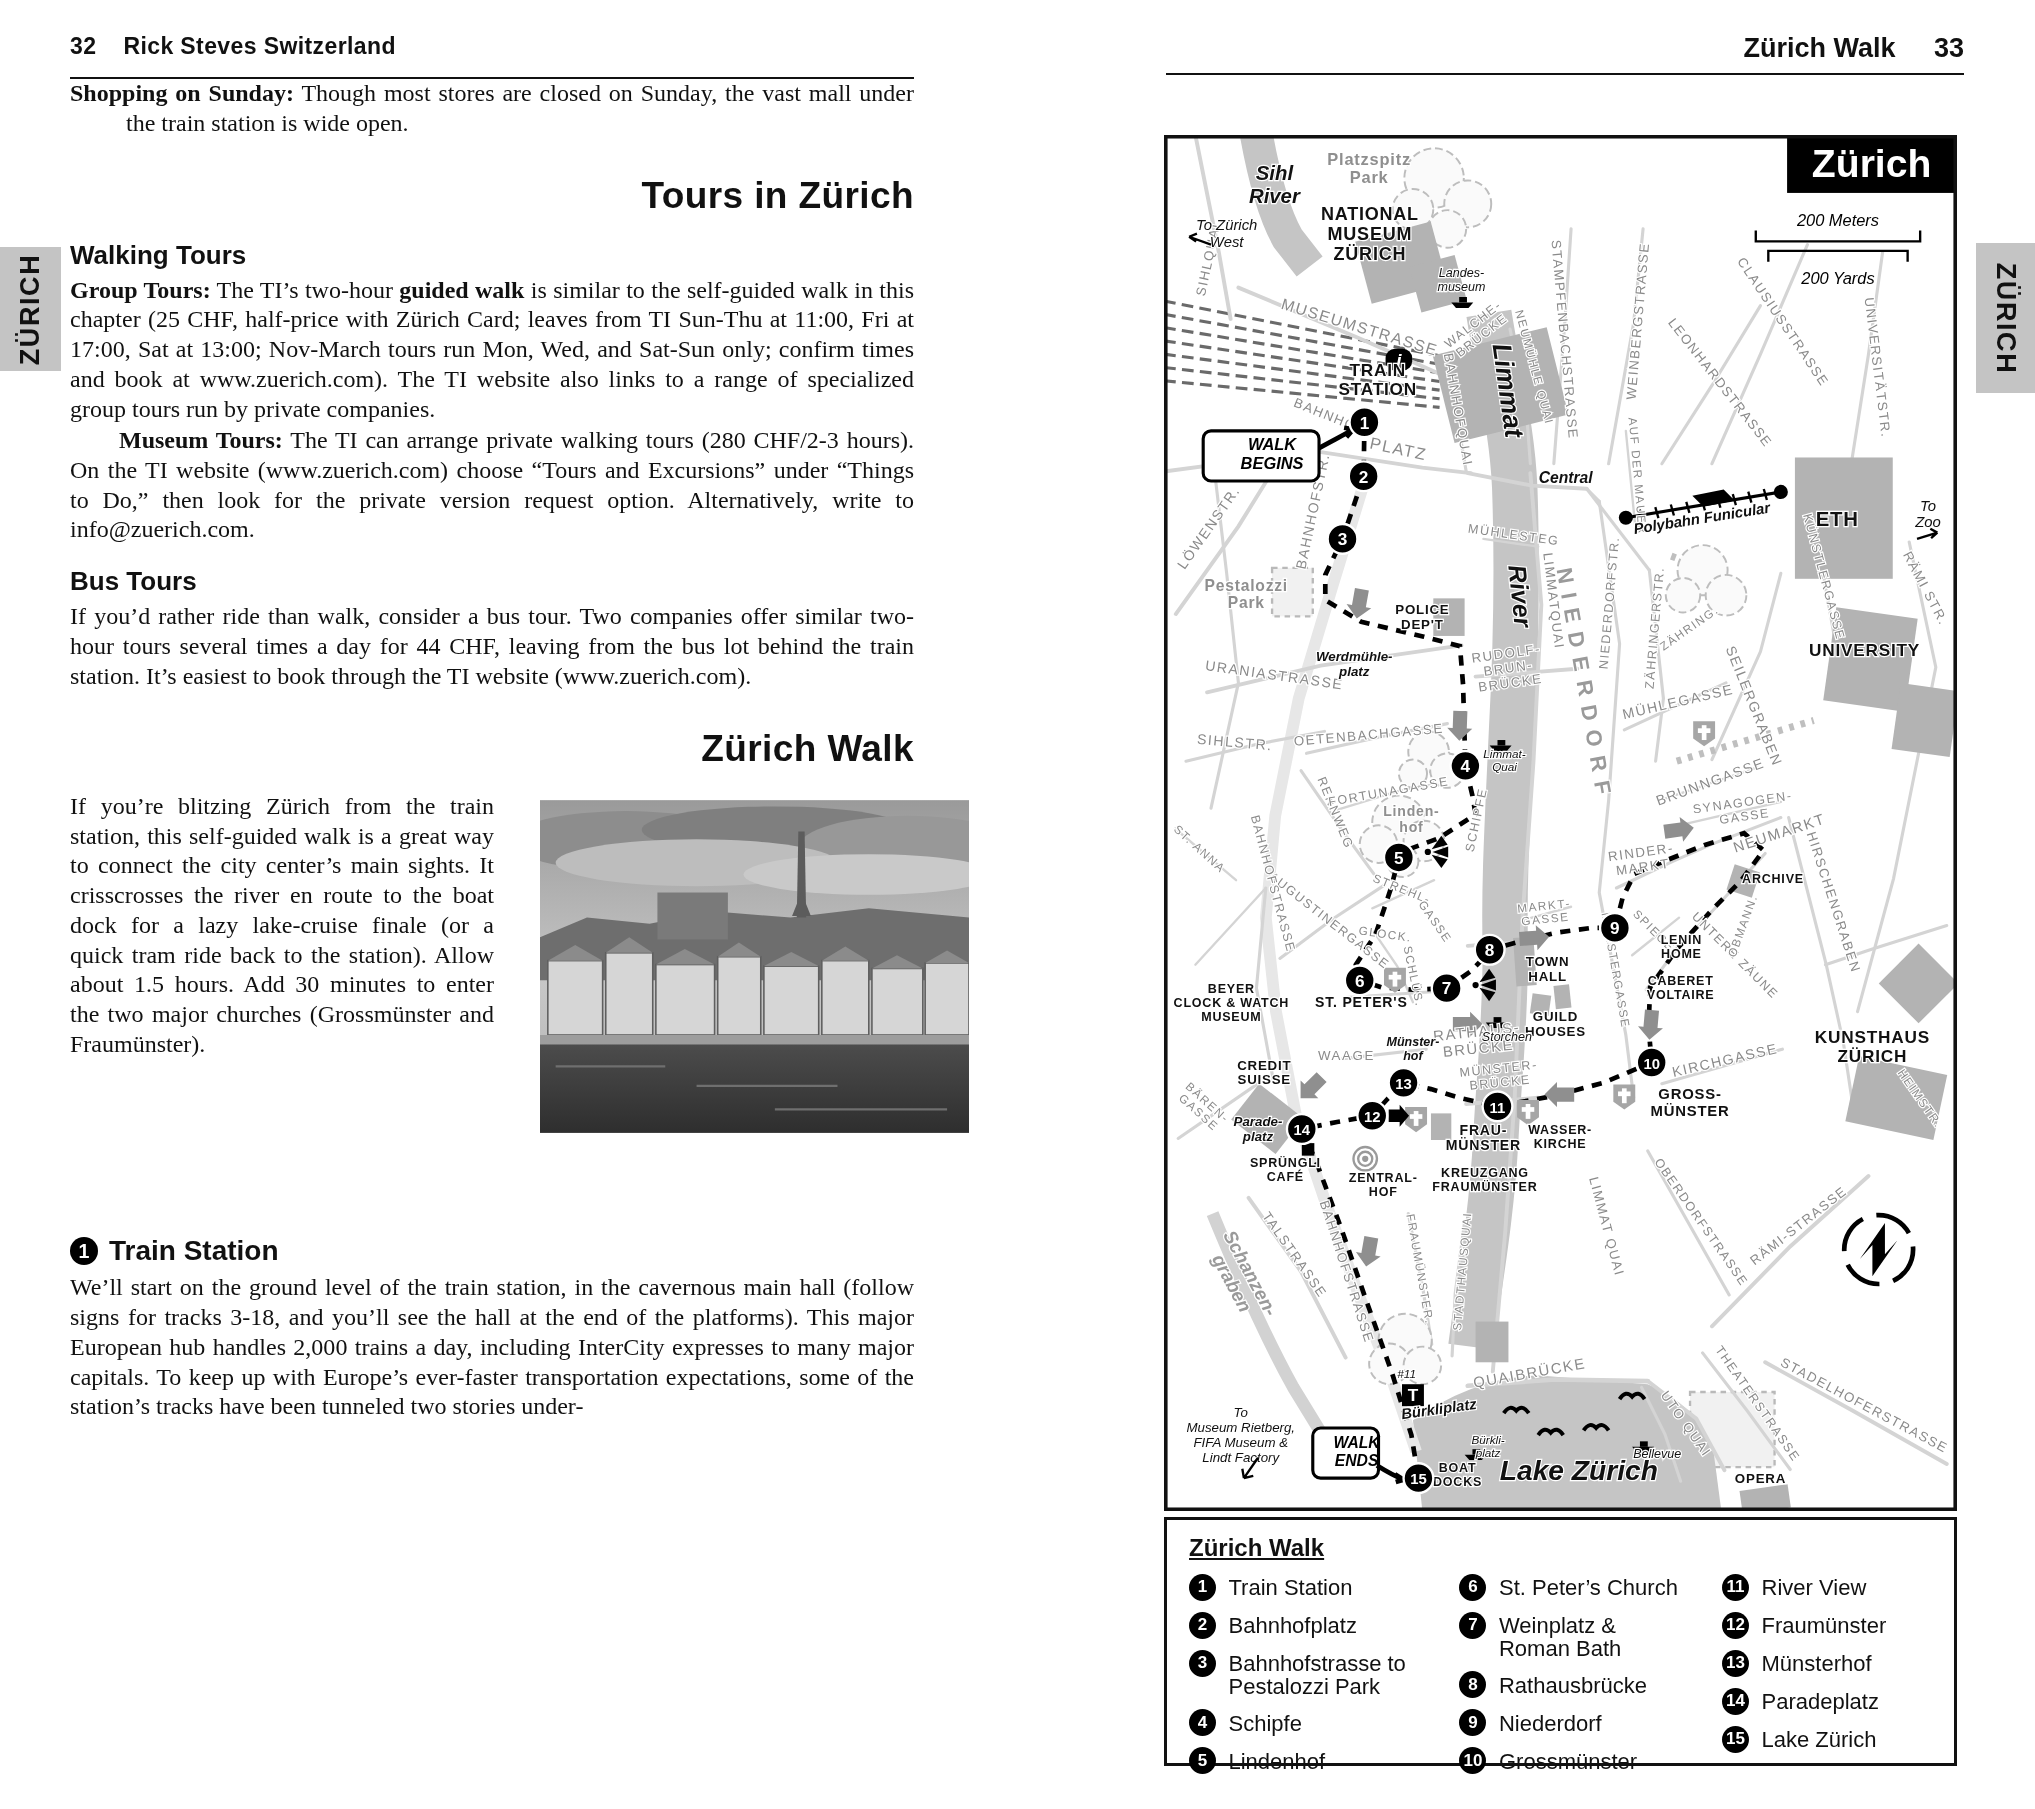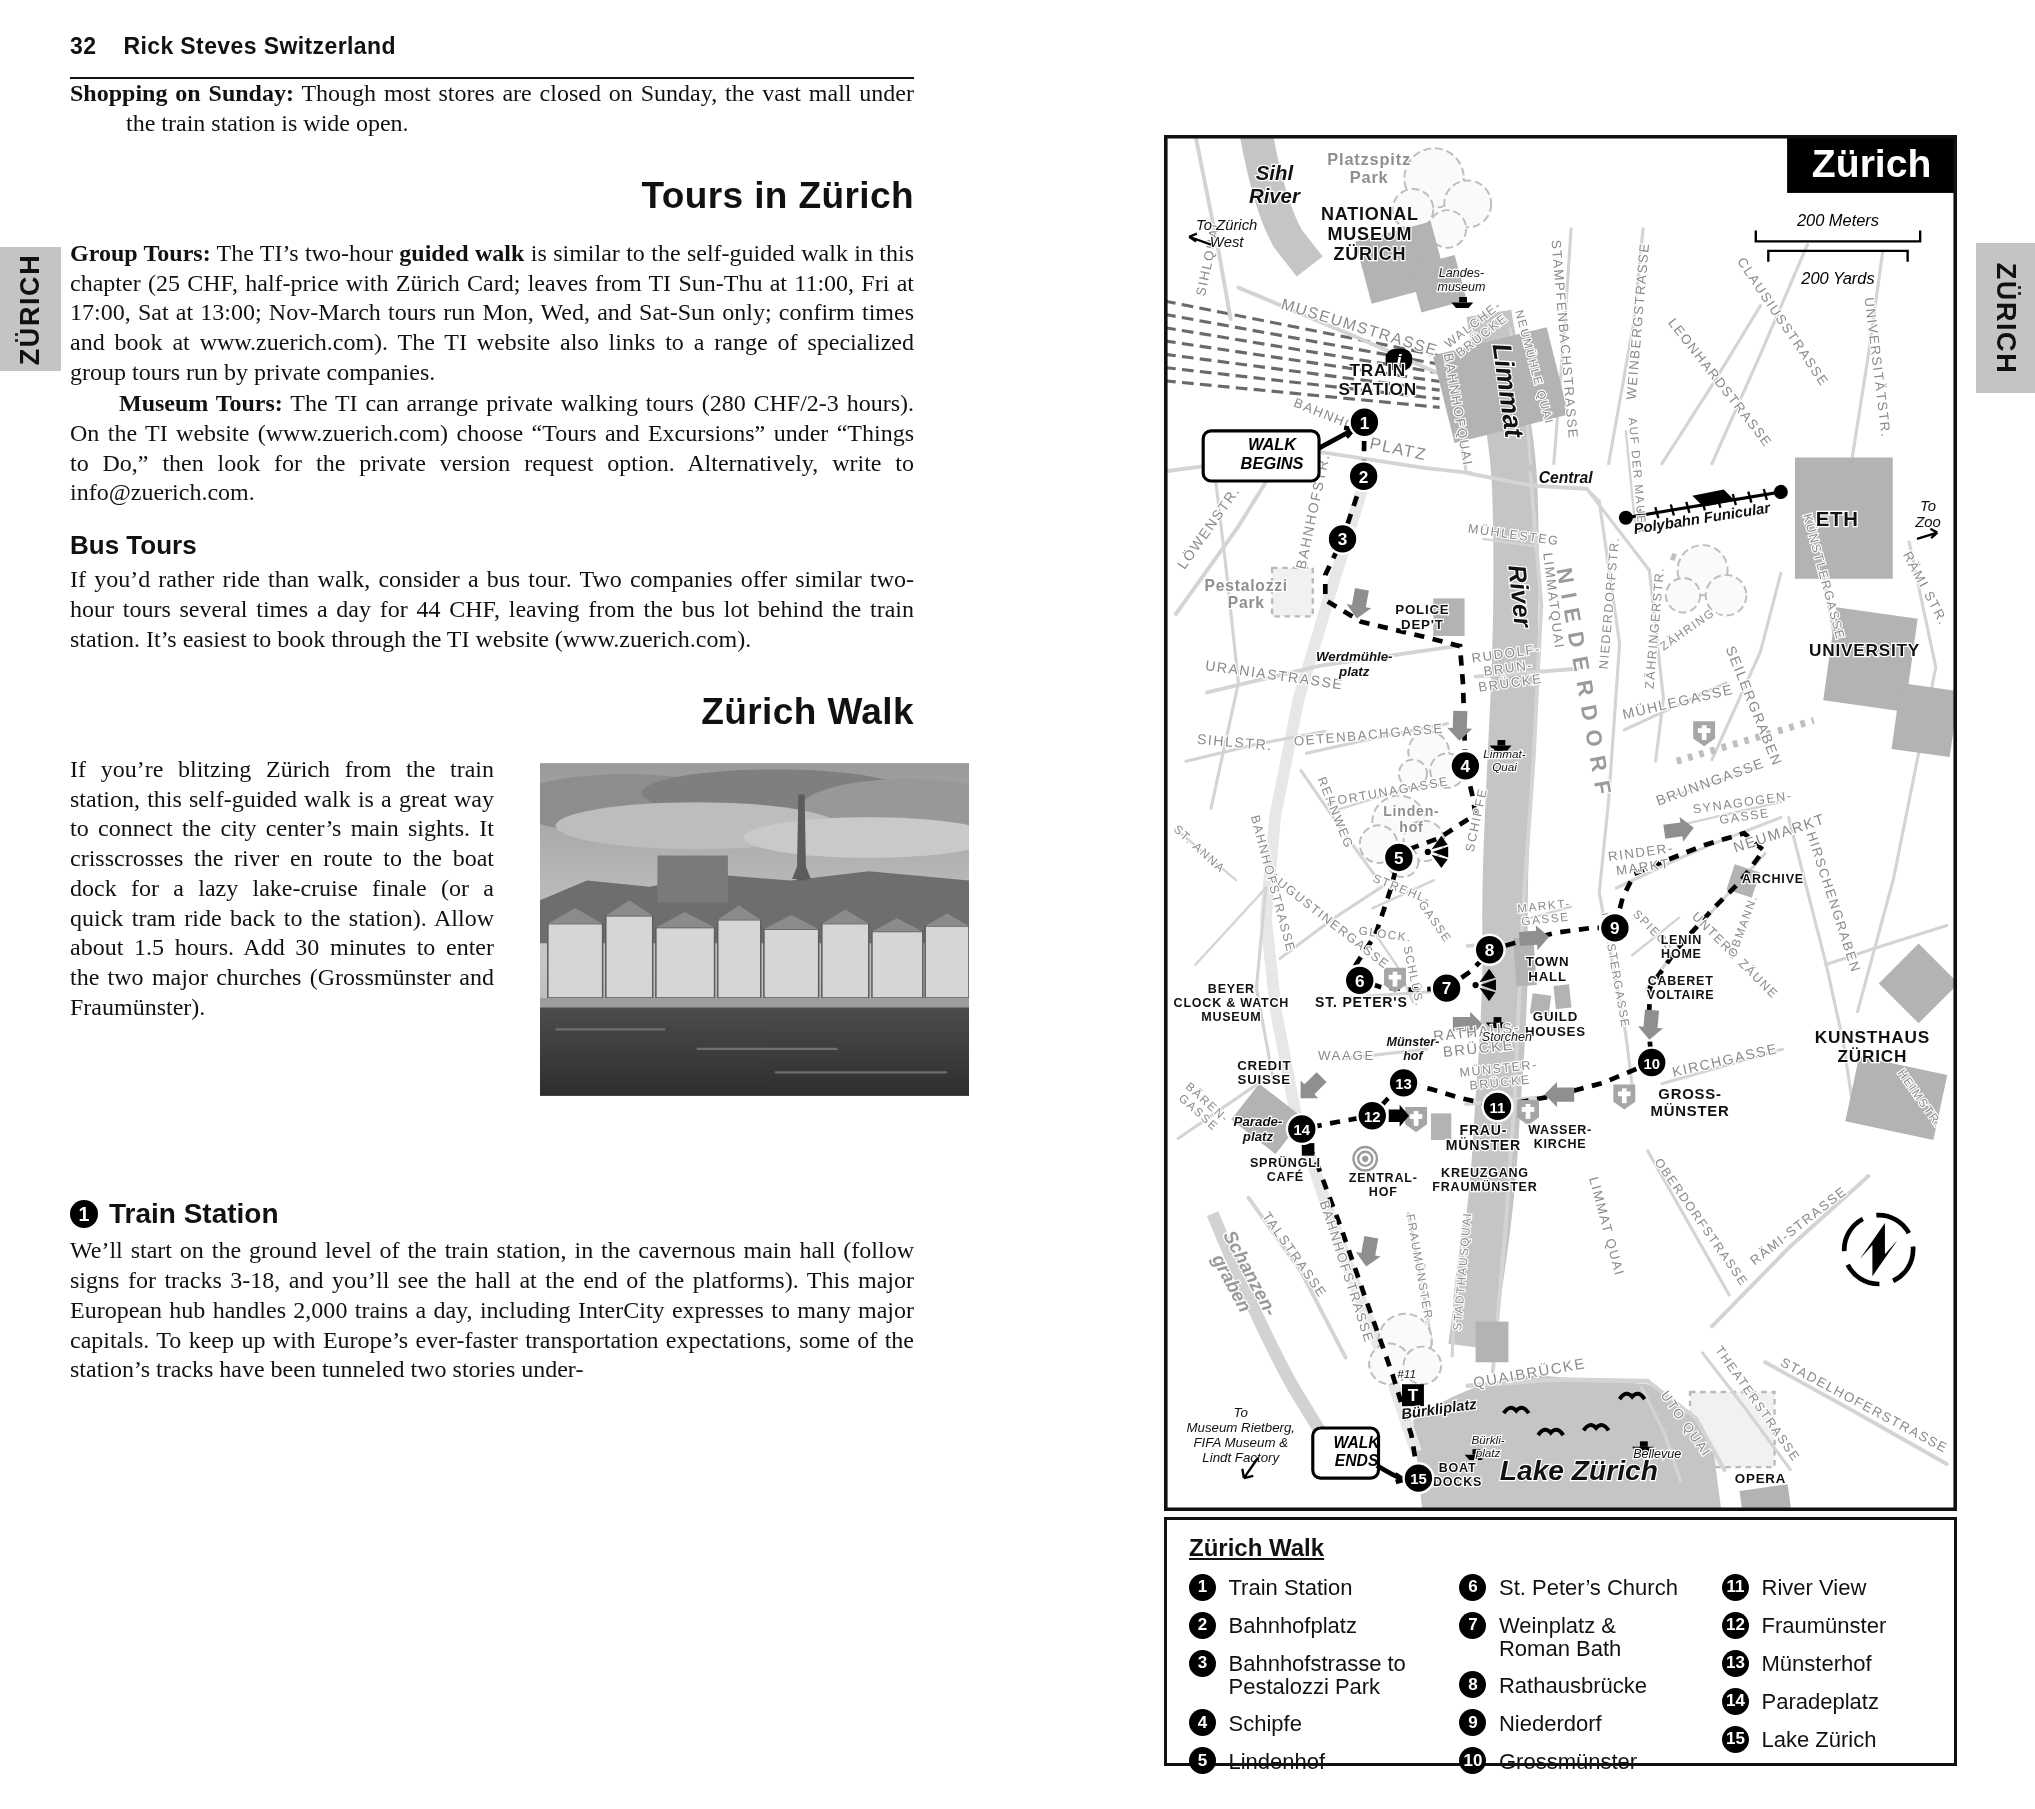--- a/index.html
+++ b/index.html
@@ -71,20 +71,21 @@
     <span>ZÜRICH</span>
   </div>
 
   <div id="left-page">
     <div class="pg-header">
       <span class="pgnum">32</span><span>Rick Steves Switzerland</span>
     </div>
     <div id="left-body">
       <p class="para hang"><b>Shopping on Sunday:</b><span> Though most stores are closed on Sunday, the vast mall under the train station is wide open.</span></p>
       <div class="h1">Tours in Zürich</div>
+      <div class="h2">Walking Tours</div>
       <p class="para"><b>Group Tours:</b><span> The TI’s two-hour </span><b>guided walk</b><span> is similar to the self-guided walk in this chapter (25 CHF, half-price with Zürich Card; leaves from TI Sun-Thu at 11:00, Fri at 17:00, Sat at 13:00; Nov-March tours run Mon, Wed, and Sat-Sun only; confirm times and book at www.zuerich.com). The TI website also links to a range of specialized group tours run by private companies.</span></p>
       <p class="para indent"><b>Museum Tours:</b><span> The TI can arrange private walking tours (280 CHF/2-3 hours). On the TI website (www.zuerich.com) choose “Tours and Excursions” under “Things to Do,” then look for the private version request option. Alternatively, write to info@zuerich.com.</span></p>
       <div class="h2">Bus Tours</div>
       <p class="para">If you’d rather ride than walk, consider a bus tour. Two companies offer similar two-hour tours several times a day for 44 CHF, leaving from the bus lot behind the train station. It’s easiest to book through the TI website (www.zuerich.com).</p>
       <div class="h1">Zürich Walk</div>
       <div class="walk-wrap">
         <p class="para walk-text">If you’re blitzing Zürich from the train station, this self-guided walk is a great way to connect the city center’s main sights. It crisscrosses the river en route to the boat dock for a lazy lake-cruise finale (or a quick tram ride back to the station). Allow about 1.5 hours. Add 30 minutes to enter the two major churches (Grossmünster and Fraumünster).</p>
 
         <svg id="walk-photo" viewBox="0 0 548 425">
           <defs>
@@ -138,20 +139,24 @@
         </svg>
       </div>
       <div class="h2 numbered">
         <span class="numcircle">1</span>
         <span>Train Station</span>
       </div>
       <p class="para">We’ll start on the ground level of the train station, in the cavernous main hall (follow signs for tracks 3-18, and you’ll see the hall at the end of the platforms). This major European hub handles 2,000 trains a day, including InterCity expresses to many major capitals. To keep up with Europe’s ever-faster transportation expectations, some of the station’s tracks have been tunneled two stories under-</p>
     </div>
   </div>
 
+  <div id="right-header">
+    <span>Zürich Walk</span>
+    <span class="pgnum">33</span>
+  </div>
 
   <div id="map-box">
     <svg id="map-svg" viewBox="0 0 1013 1758" width="793" height="1376">
         <rect x="138" y="553" width="52" height="62" fill="#f1f1f1" stroke="#b9b9b9" stroke-width="3" stroke-dasharray="7 6"></rect>
         <rect x="672" y="1606" width="108" height="96" fill="#f1f1f1" stroke="#b9b9b9" stroke-width="3" stroke-dasharray="7 6"></rect>
         <path d="M118,0 C128,55 140,100 158,132 L186,168" stroke="#c5c5c5" stroke-width="42" fill="none"></path>
         <path d="M62,1378 C100,1470 140,1555 165,1600 L225,1698" stroke="#d2d2d2" stroke-width="16" fill="none"></path>
         <path d="M415,228 C430,320 445,380 448,450 C452,560 450,650 444,760 C438,890 434,960 436,1040 C436,1140 428,1200 424,1280 C418,1390 402,1470 392,1548" stroke="#c5c5c5" stroke-width="58" fill="none"></path>
         <path d="M318,1642 Q400,1585 480,1585 L618,1596 Q680,1622 702,1682 L712,1758 L330,1758 Z" fill="#c5c5c5"></path>
         <line x1="0" y1="212" x2="352" y2="282" stroke="#6a6a6a" stroke-width="4" stroke-dasharray="15 8"></line>

